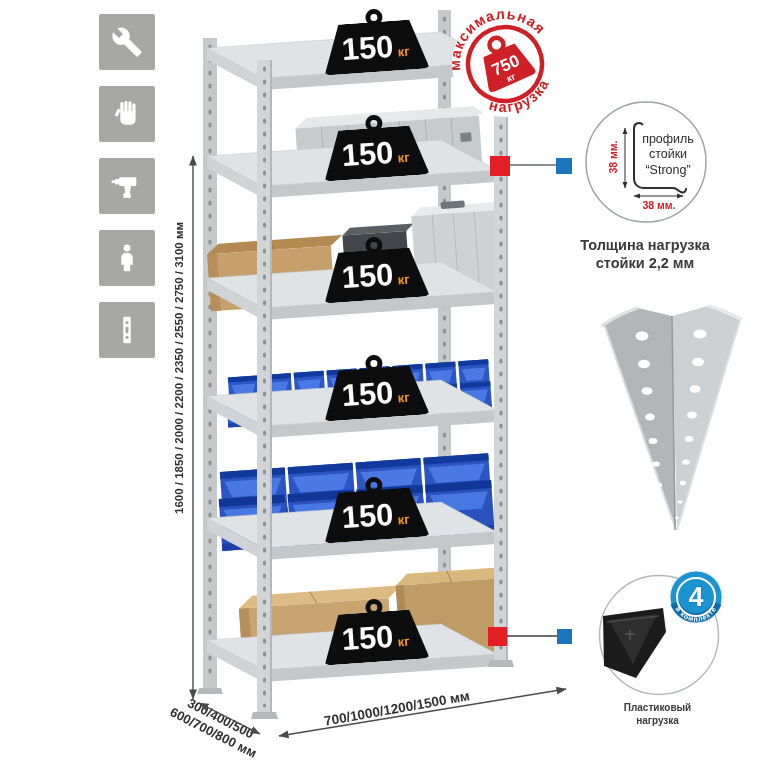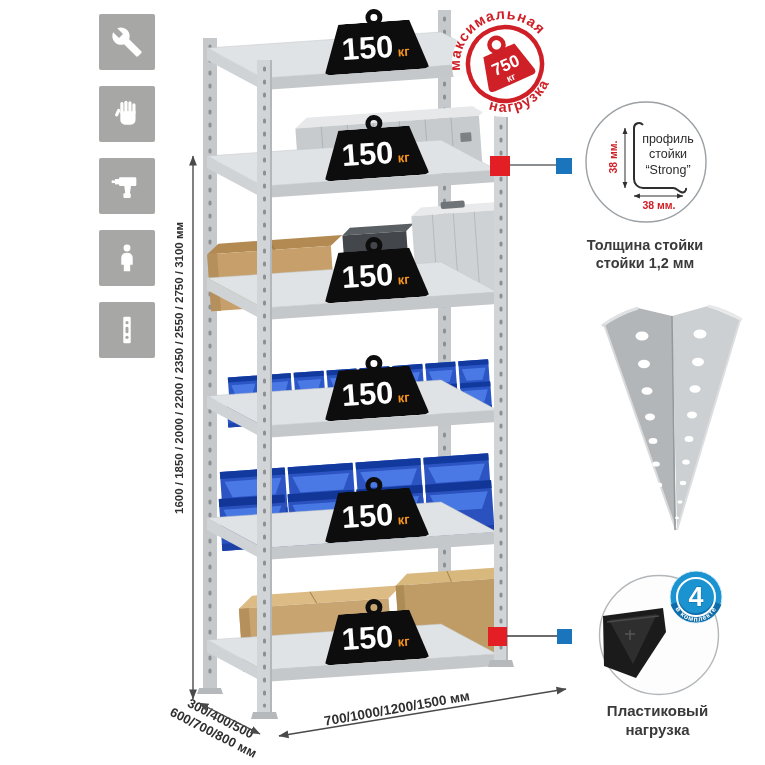--- a/index.html
+++ b/index.html
@@ -325,22 +325,22 @@
     <path d="M 60,26 a 5,5 0 0 0 -9,3 L 51,80 a 9,9 0 0 0 9,9 L 90,89 c 4,0 5,3 8,4 a 3.5,3.5 0 0 0 5,-4" fill="none" stroke="#2e2e2e" stroke-width="2"></path>
     <line x1="42" y1="29" x2="42" y2="89" stroke="#2e2e2e" stroke-width="1" marker-start="url(#arrP)" marker-end="url(#arrP)"></line>
     <text x="34" y="58" transform="rotate(-90 34 58)" text-anchor="middle" font-size="10.5" font-weight="bold" fill="#cf2027">38 мм.</text>
     <line x1="51" y1="97" x2="100" y2="97" stroke="#2e2e2e" stroke-width="1" marker-start="url(#arrP)" marker-end="url(#arrP)"></line>
     <text x="76" y="110" text-anchor="middle" font-size="10.5" font-weight="bold" fill="#cf2027">38 мм.</text>
     <text x="85" y="44" text-anchor="middle" font-size="12.5" fill="#2b2b2b">профиль</text>
     <text x="85" y="59" text-anchor="middle" font-size="12.5" fill="#2b2b2b">стойки</text>
     <text x="85" y="75" text-anchor="middle" font-size="12.5" fill="#2b2b2b">“Strong”</text>
   </svg>
   <div class="cap" style="left:570px;top:236px;width:150px;font-size:14.5px">
-    <div>Толщина стойки</div>
-    <div>стойки 1,2 мм</div>
+    <div>Толщина нагрузка</div>
+    <div>стойки 2,2 мм</div>
   </div>
 
   <svg class="abs" style="left:588px;top:292px;z-index:1" width="170" height="245" viewBox="0 0 170 245">
     <path d="M16,32 L50,16 L84,24 L88,238 Z" fill="#b2b6b9"></path>
     <path d="M84,24 L120,14 L152,28 L89,238 Z" fill="#ccd0d2"></path>
     <path d="M14,34 Q30,22 50,16" stroke="#dfe1e2" stroke-width="3" fill="none"></path>
     <path d="M120,14 Q138,18 154,28" stroke="#e6e8e9" stroke-width="3" fill="none"></path>
     <line x1="16" y1="32" x2="88" y2="238" stroke="#d8dadb" stroke-width="2"></line>
     <line x1="152" y1="28" x2="89" y2="238" stroke="#dcdee0" stroke-width="2"></line>
     <line x1="84" y1="24" x2="87" y2="238" stroke="#94989b" stroke-width="1.5"></line>
@@ -377,18 +377,18 @@
   <svg class="abs" style="left:666px;top:567px;z-index:2" width="60" height="60" viewBox="0 0 60 60">
     <circle cx="30" cy="30" r="26" fill="#1a93d0" stroke="#d6ecf7" stroke-width="1"></circle>
     <path d="M 8.8,36 A 22.6,22.6 0 0 0 51.2,36" stroke="#0e6ca8" stroke-width="9" fill="none"></path>
     <circle cx="30" cy="30" r="19" fill="none" stroke="#ffffff" stroke-width="2"></circle>
     <path id="bArc" d="M 7.5,34 A 22.6,22.6 0 0 0 52.5,34" fill="none"></path>
     <text font-size="7" font-weight="bold" fill="#ffffff" letter-spacing="0.8">
       <textPath href="#bArc" startOffset="50%" text-anchor="middle">в комплекте</textPath>
     </text>
     <text x="30" y="39" text-anchor="middle" font-size="27" font-weight="bold" fill="#ffffff" stroke="#0e6ca8" stroke-width="0.8" paint-order="stroke">4</text>
   </svg>
-  <div class="cap" style="left:575px;top:702px;width:165px;font-size:15px">
+  <div class="cap" style="left:575px;top:702px;width:165px;font-size:10px">
     <div>Пластиковый</div>
     <div>нагрузка</div>
   </div>
 
 </div>
 
 </body></html>

